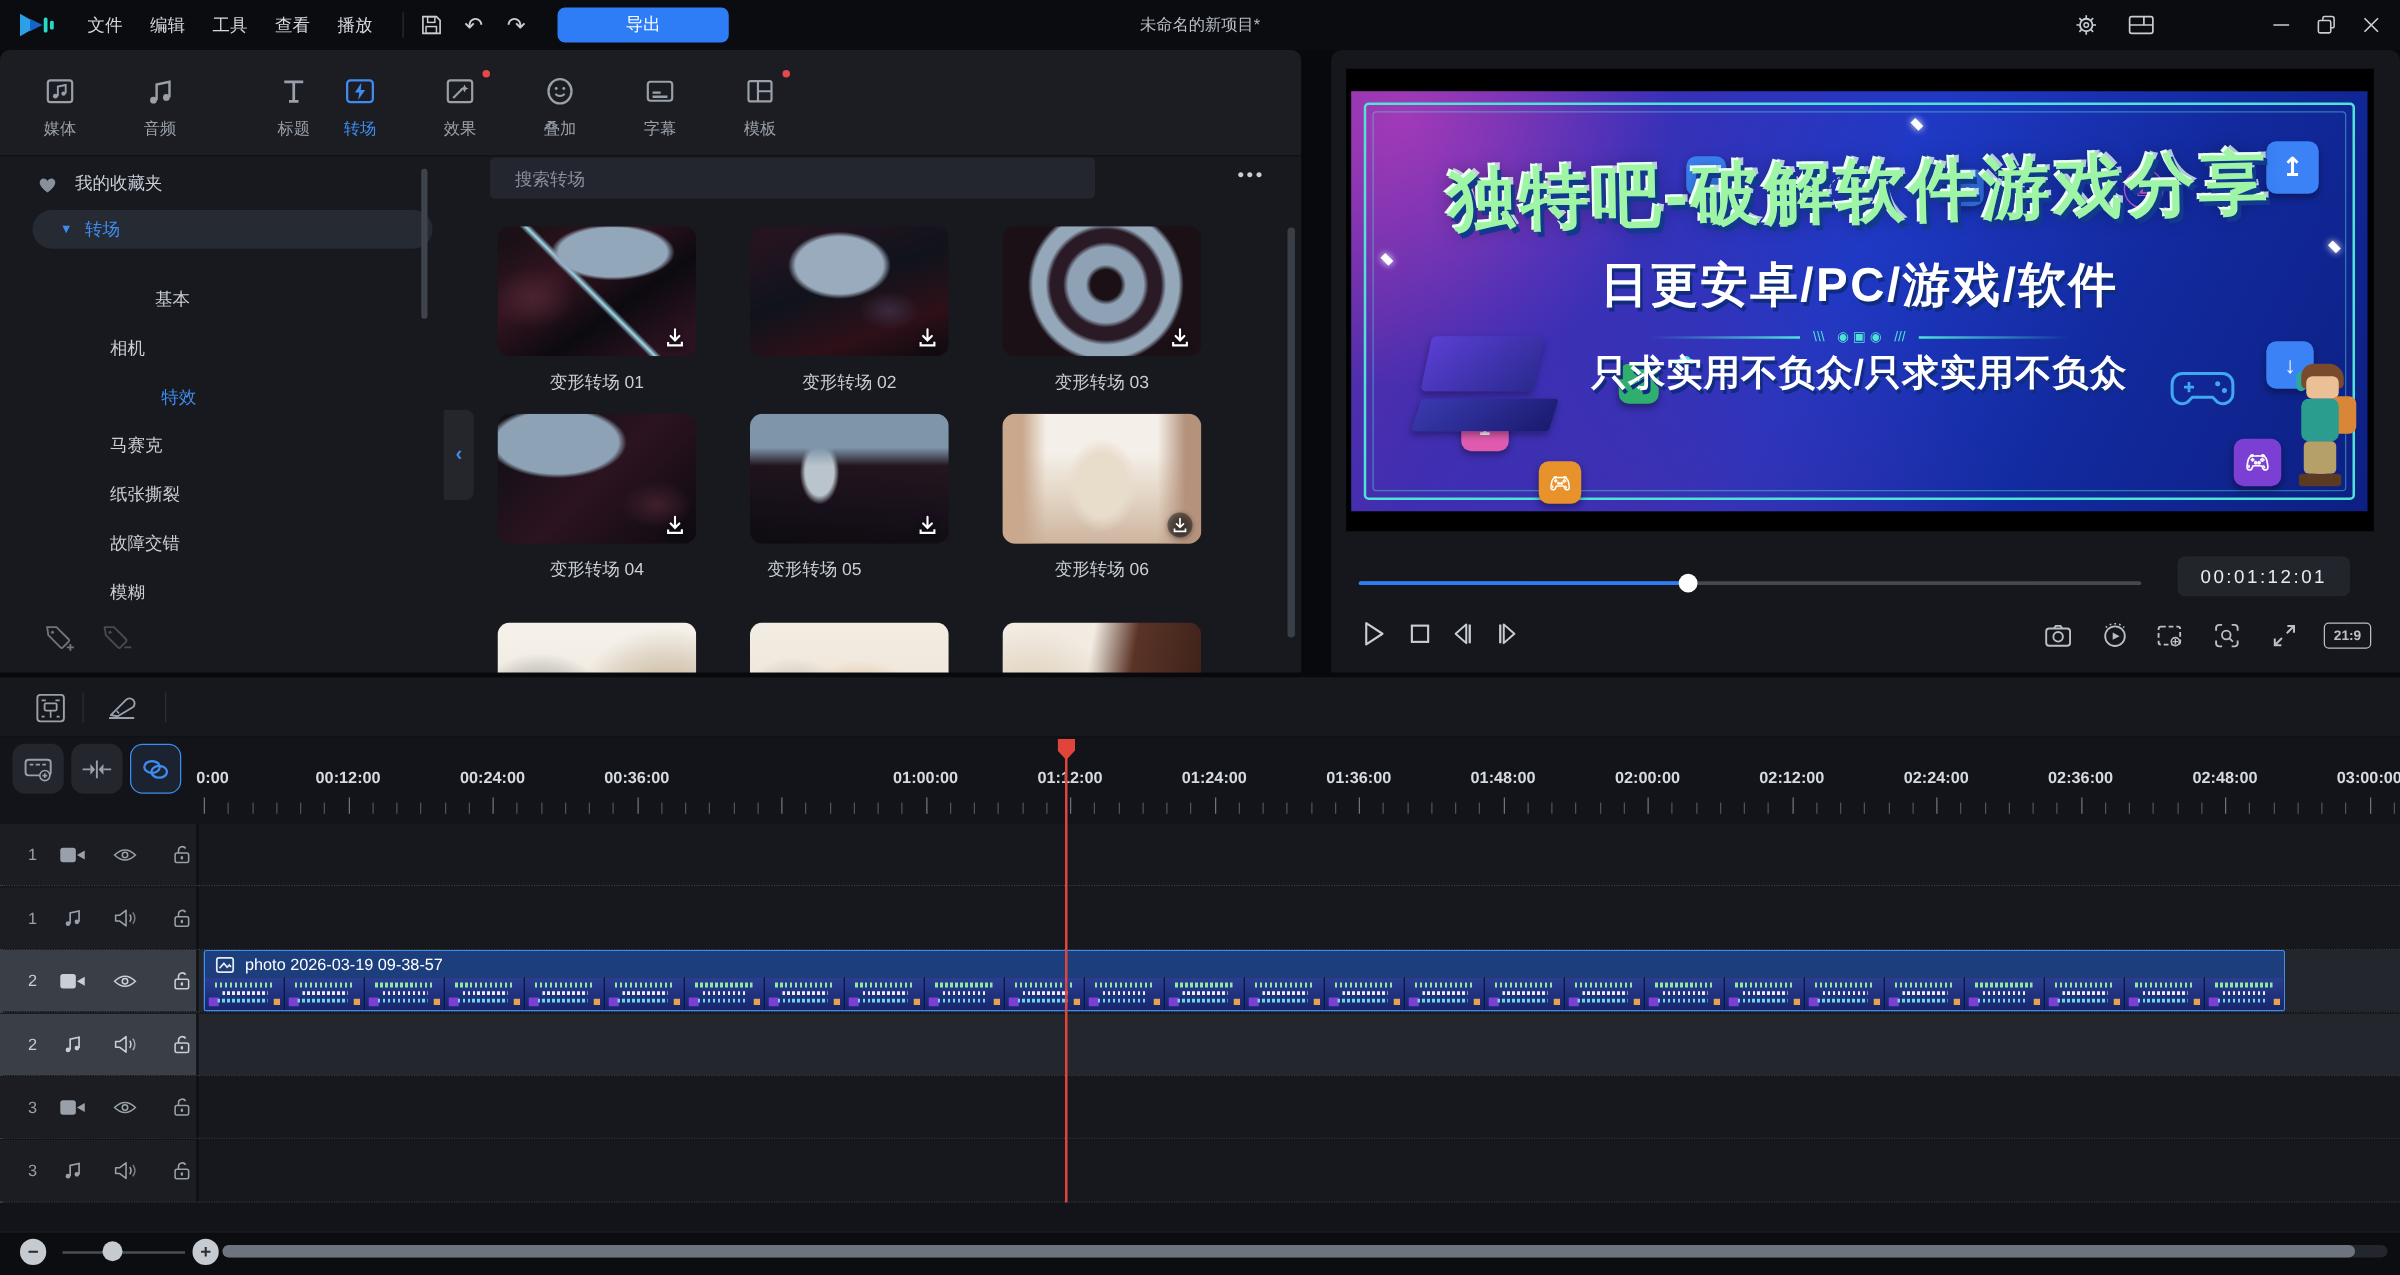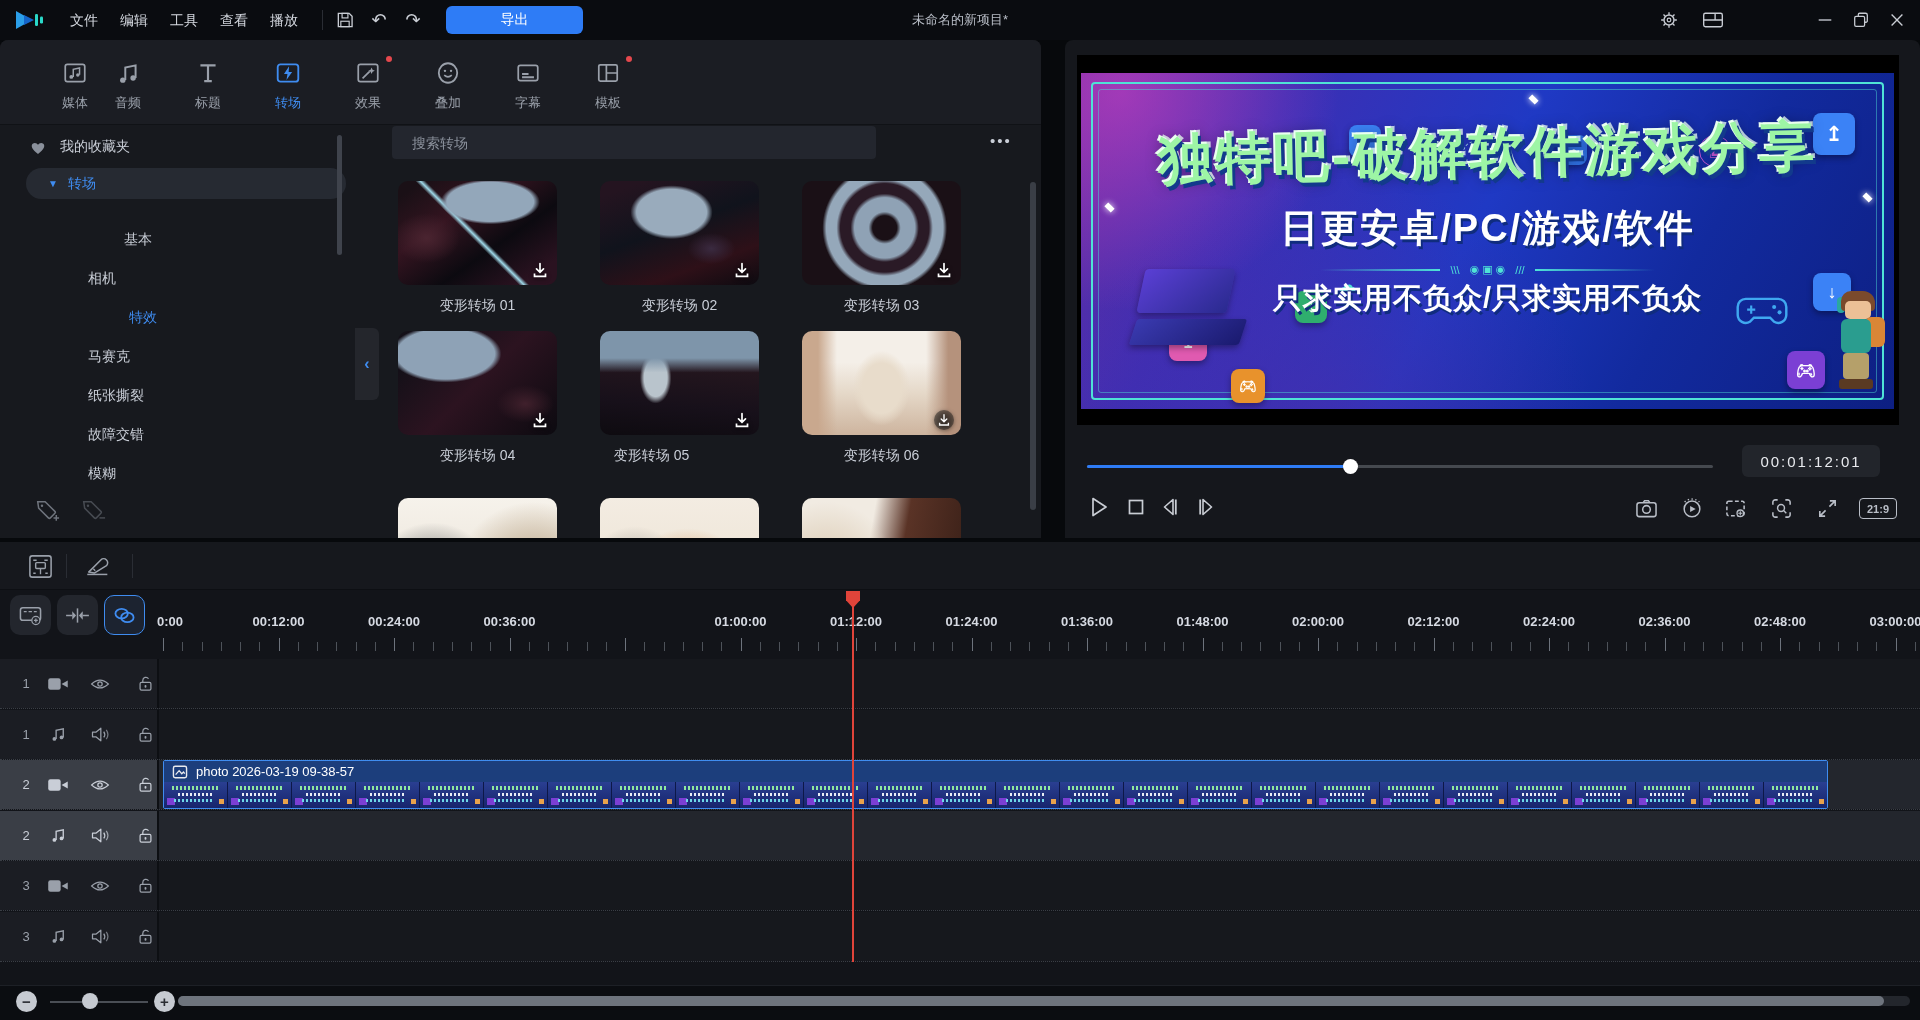--- a/index.html
+++ b/index.html
@@ -240,42 +240,42 @@
     </div>
     <div class="tb-ico ico" style="left:1886px;">
       <svg viewBox="0 0 20 20" width="18" height="18">
           <path d="M4 4 L16 16 M16 4 L4 16" stroke="currentColor" stroke-width="1.5"></path>
         </svg>
     </div>
   </div>
 
   <div id="left-panel" class="abs">
     <div id="tabbar">
-        <div class="tab" style="left: 8px; align-items: flex-end;">
+        <div class="tab" style="left: 8px;">
           <div class="tabicon ico">
             <svg viewBox="0 0 24 24" width="26" height="26">
               <rect x="3" y="4" width="18" height="16" rx="2" fill="none" stroke="currentColor" stroke-width="1.6"></rect>
               <circle cx="8.6" cy="15.6" r="1.8" fill="currentColor"></circle>
               <path d="M10.4 15.6 V8.6 L16.2 7.4 V13.6" fill="none" stroke="currentColor" stroke-width="1.4"></path>
               <circle cx="14.6" cy="13.8" r="1.6" fill="currentColor"></circle>
             </svg>
           </div>
           <div class="tablabel">媒体</div>
         </div>
         <div class="tab" style="left: 88px;">
           <div class="tabicon ico">
             <svg viewBox="0 0 24 24" width="26" height="26">
               <path d="M9.5 18.5 V7 L19 5 V16.5" fill="none" stroke="currentColor" stroke-width="1.8"></path>
               <circle cx="7.2" cy="18.6" r="2.5" fill="currentColor"></circle>
               <circle cx="16.7" cy="16.6" r="2.5" fill="currentColor"></circle>
             </svg>
           </div>
           <div class="tablabel">音频</div>
         </div>
-        <div class="tab" style="left: 168px;">
+        <div class="tab" style="left: 168px; align-items: flex-end;">
           <div class="tabicon ico">
             <svg viewBox="0 0 24 24" width="26" height="26">
               <path d="M5 5 h14 M12 5.5 v14 M8.5 19.5 h7" stroke="currentColor" stroke-width="2" fill="none"></path>
             </svg>
           </div>
           <div class="tablabel">标题</div>
         </div>
         <div class="tab active" style="left: 248px;">
           <div class="tabicon ico">
             <svg viewBox="0 0 24 24" width="26" height="26">

